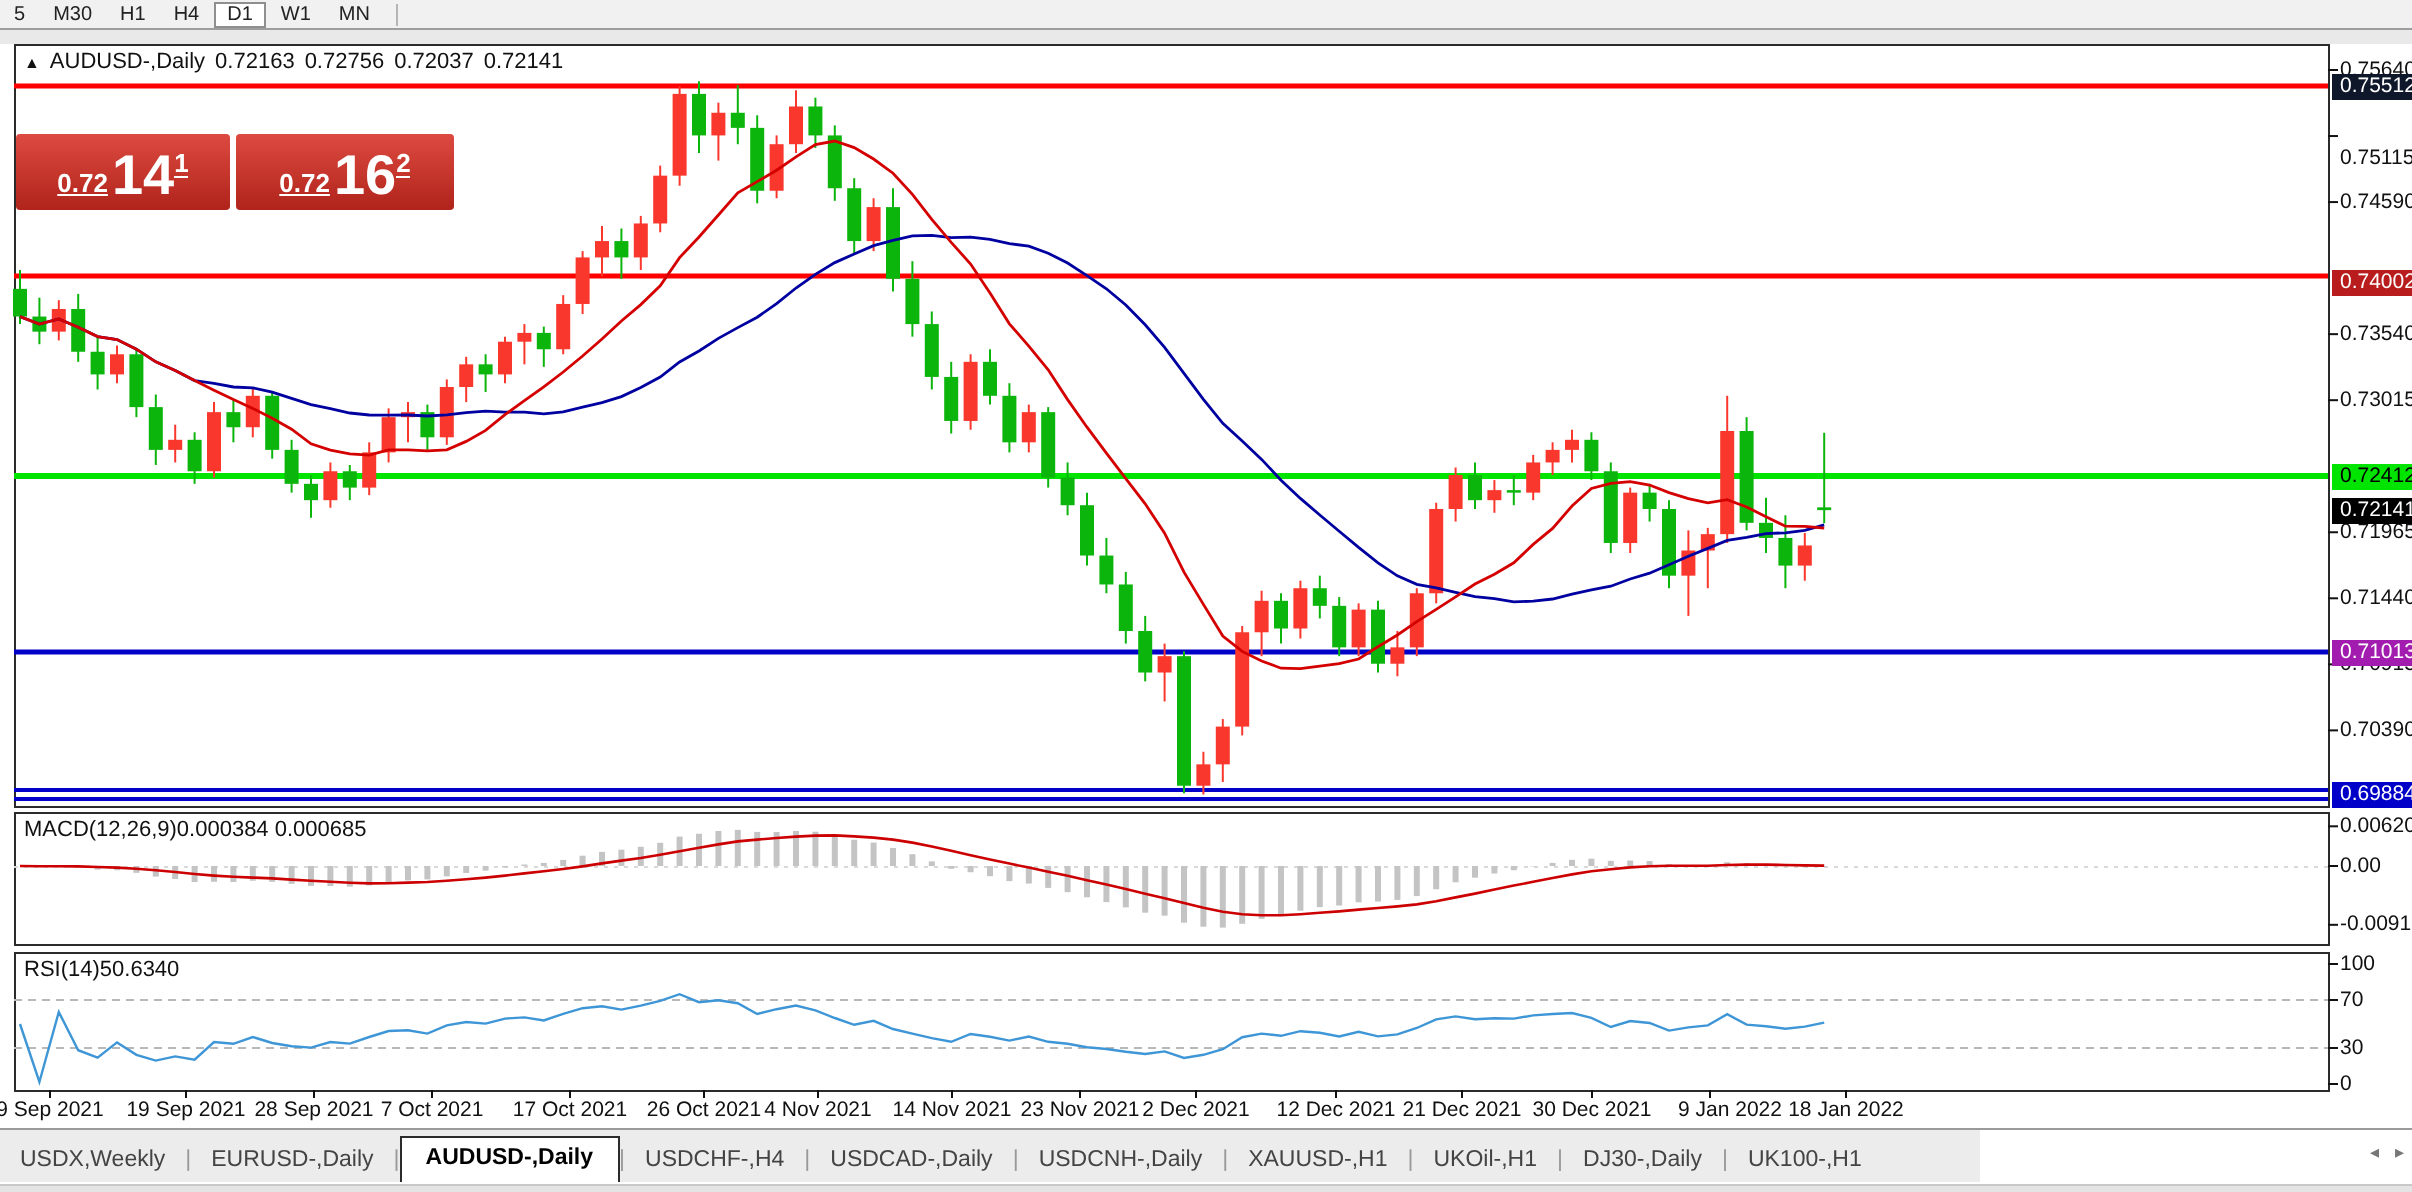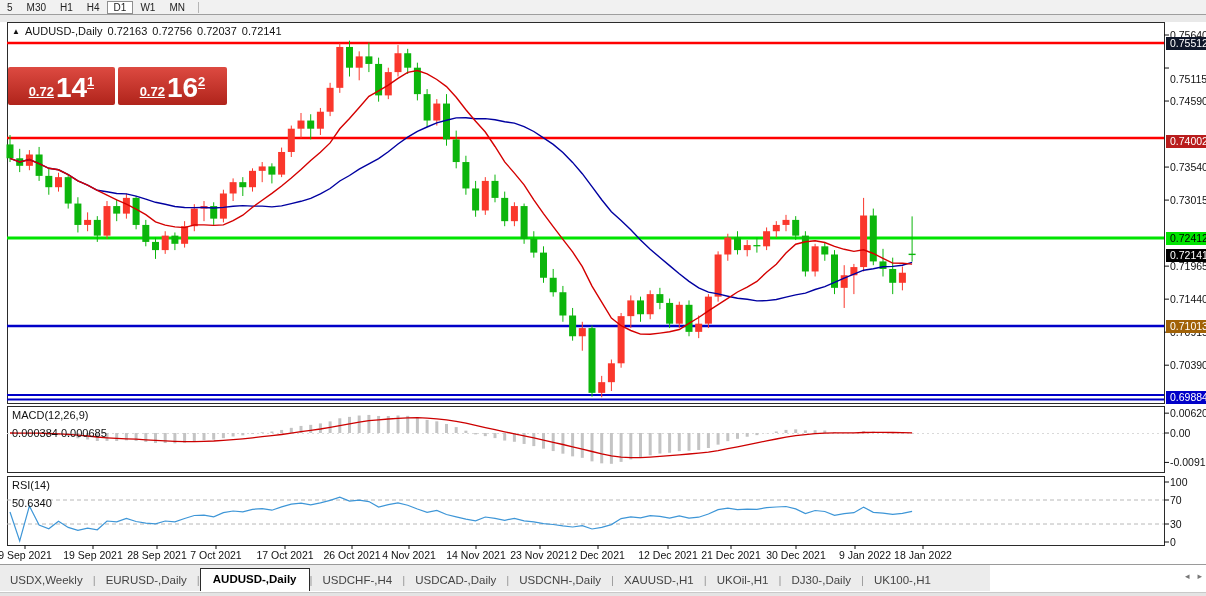--- a/index.html
+++ b/index.html
@@ -8,21 +8,21 @@
        -webkit-user-select:none;user-select:none;}
   
   #toolbar{position:absolute;left:0;top:0;width:1206px;height:14px;background:#f1f1f1;
            border-bottom:1px solid #9e9e9e;display:flex;align-items:center;font-size:10px;color:#222;}
   .tf-item{padding:0 7px;height:13px;line-height:13px;cursor:default;}
   .tf-item.active{background:#fff;border:1px solid #8f8f8f;height:11px;line-height:11px;padding:0 6px;}
   .tf-sep{width:1px;height:11px;background:#b5b5b5;margin:0 4px;}
   #mdi-band{position:absolute;left:0;top:15px;width:1206px;height:7px;background:#e9e9e9;}
   #chart-title{position:absolute;left:12px;top:25px;font-size:11px;color:#111;display:flex;gap:5px;align-items:center;}
   #chart-title .tri{font-size:8px;color:#111;}
-  .ind-title{position:absolute;font-size:11px;color:#111;display:flex;gap:6px;flex-direction:column;}
+  .ind-title{position:absolute;font-size:11px;color:#111;display:flex;}
   
   #trade-widget{position:absolute;left:8px;top:43px;width:219px;height:62px;z-index:5;}
   #tw-row1{position:absolute;left:0;top:0;width:219px;height:22px;display:flex;background:#dfdfdf;}
   .tw-btn{color:#fff;font-weight:bold;font-size:13px;text-align:center;line-height:22px;
           background:linear-gradient(#e8564e,#c32b21);border-radius:2px;cursor:pointer;}
   #sell-btn{width:47px;}
   #buy-btn{width:51px;}
   .spin-btn{width:18px;height:22px;background:linear-gradient(#fdfdfd,#d7d7d7);border:1px solid #9fb6cc;
             box-sizing:border-box;color:#4a6fa5;font-size:7px;text-align:center;line-height:20px;cursor:pointer;}
   #vol-input{width:66px;height:22px;border:1px solid #9fb6cc;border-left:none;border-right:none;
@@ -439,21 +439,21 @@
       <div class="pa-label" style="top: 95.0377px;">0.74590</div>
       <div class="pa-label" style="top: 161.075px;">0.73540</div>
       <div class="pa-label" style="top: 194.094px;">0.73015</div>
       <div class="pa-label" style="top: 260.132px;">0.71965</div>
       <div class="pa-label" style="top: 293.151px;">0.71440</div>
       <div class="pa-label" style="top: 326.17px;">0.70915</div>
       <div class="pa-label" style="top: 359.189px;">0.70390</div>
       <div class="pa-box" style="top: 36.5503px; background: #0f172a; color: rgb(255, 255, 255);">0.75512</div>
       <div class="pa-box" style="top: 135px; background: #b91c1c; color: rgb(255, 255, 255);">0.74002</div>
       <div class="pa-box" style="top: 231.519px; background: rgb(0, 228, 0); color: rgb(0, 0, 0);">0.72412</div>
-      <div class="pa-box" style="top: 319.506px; background: #a16207; color: rgb(255, 255, 255);">0.71013</div>
+      <div class="pa-box" style="top: 319.506px; background: #a21caf; color: rgb(255, 255, 255);">0.71013</div>
       <div class="pa-box" style="top: 390.513px; background: rgb(0, 0, 200); color: rgb(255, 255, 255);">0.69884</div>
       <div class="pa-box" style="top: 248.563px; background: rgb(0, 0, 0); color: rgb(255, 255, 255);">0.72141</div>
       <div class="pa-label" style="top: 407.157px;">0.006201</div>
       <div class="pa-label" style="top: 427px;">0.00</div>
       <div class="pa-label" style="top: 456.408px;">-0.00919</div>
       <div class="pa-label" style="top: 476px;">100</div>
       <div class="pa-label" style="top: 494px;">70</div>
       <div class="pa-label" style="top: 518px;">30</div>
       <div class="pa-label" style="top: 536px;">0</div>
     </div>

